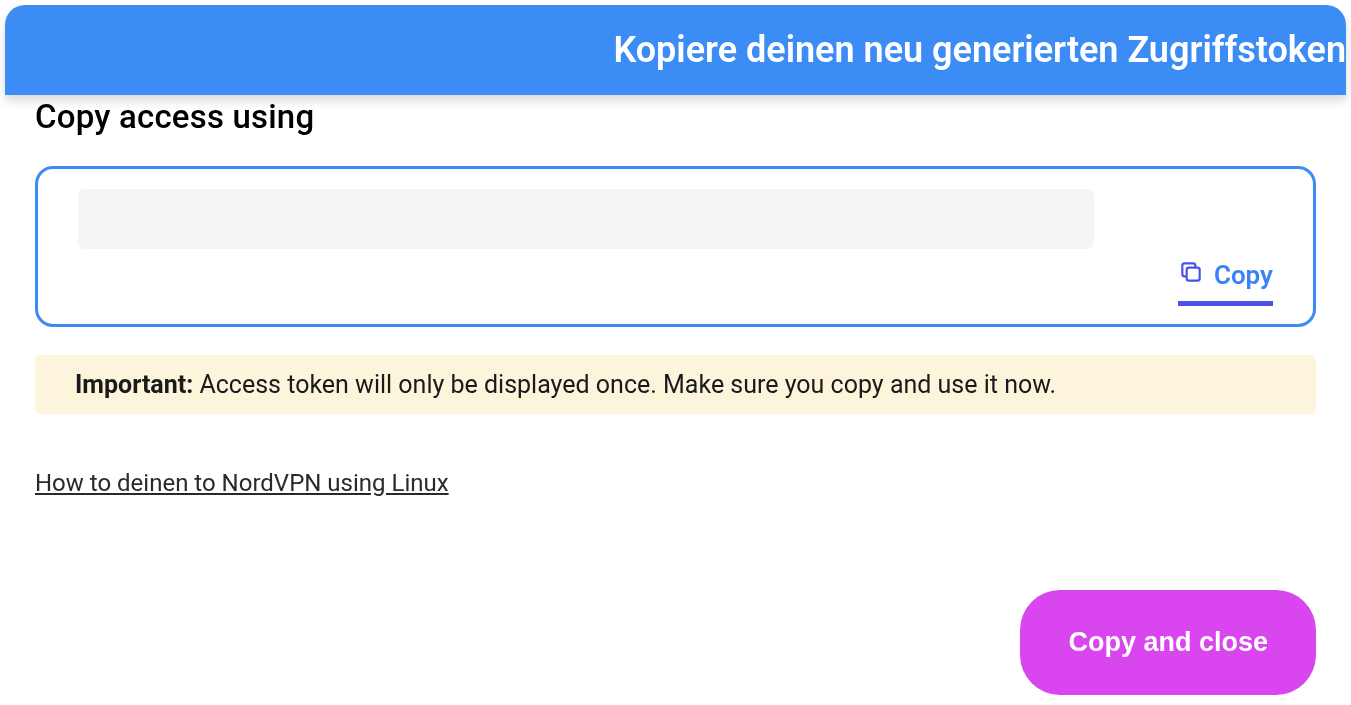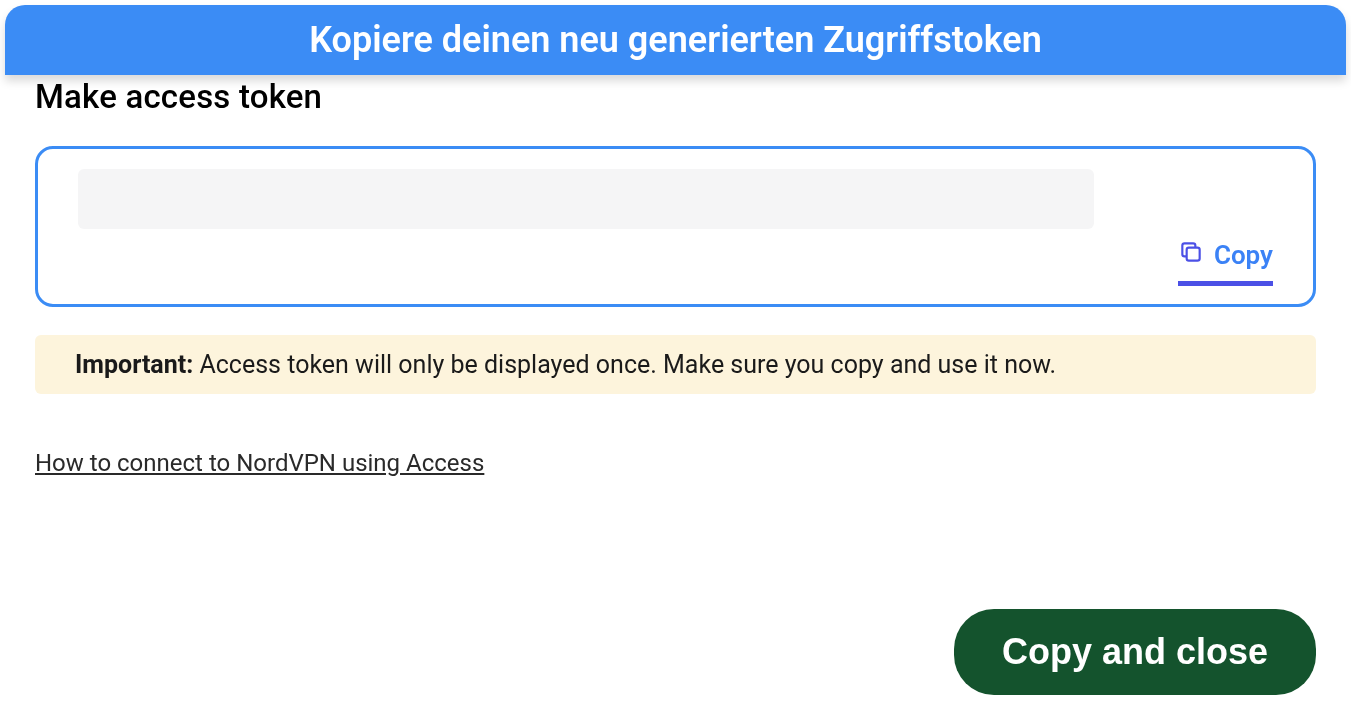--- a/index.html
+++ b/index.html
@@ -12,22 +12,22 @@
       font-family: -apple-system, BlinkMacSystemFont, 'Segoe UI', Roboto, Helvetica, Arial, sans-serif;
       background: #ffffff;
       width: 1351px;
       height: 705px;
       position: relative;
     }
     
     .banner {
       background: #3b8cf5;
       color: #ffffff;
-      text-align: center;
-      padding: 14px 0;
+      text-align: right;
+      padding: 24px 0;
       font-size: 36px;
       font-weight: 600;
       border-radius: 20px 20px 0 0;
       margin: 5px 5px 0 5px;
       box-shadow: 0 6px 10px rgba(0,0,0,0.15);
       position: relative;
       z-index: 10;
     }
     
     .content {
@@ -104,57 +104,57 @@
       color: #2a2a2a;
       text-decoration: underline;
       cursor: pointer;
       display: inline-block;
     }
     
     .primary-button {
       position: absolute;
       right: 35px;
       bottom: 10px;
-      background: #14532d;
+      background: #d946ef;
       color: #ffffff;
-      font-size: 36px;
+      font-size: 27px;
       font-weight: 700;
-      padding: 22px 48px;
+      padding: 37px 48px;
       border-radius: 40px;
       border: none;
       cursor: pointer;
     }
   </style>
 </head>
 <body>
 
 <div class="banner">
   <span>Kopiere deinen neu generierten Zugriffstoken</span>
 </div>
 
 <div class="content">
   
-  <h1 class="title">Make access token</h1>
+  <h1 class="title">Copy access using</h1>
   
   <div class="token-box">
     <div class="token-field"></div>
     <div class="copy-link">
       <span>
         <svg viewBox="0 0 24 24">
           <rect x="8" y="8" width="12" height="12" rx="2"></rect>
           <path d="M16 8V6a2 2 0 0 0-2-2H6a2 2 0 0 0-2 2v8a2 2 0 0 0 2 2h2"></path>
         </svg>
       </span>
       <span>Copy</span>
     </div>
   </div>
   
   <div class="alert-box">
     <p class="alert-text">
       <strong>Important:</strong><span> Access token will only be displayed once. Make sure you copy and use it now.</span>
     </p>
   </div>
   
-  <a class="help-link">How to connect to NordVPN using Access</a>
+  <a class="help-link">How to deinen to NordVPN using Linux</a>
   
 </div>
 
 <button class="primary-button">Copy and close</button>
 
 </body></html>

